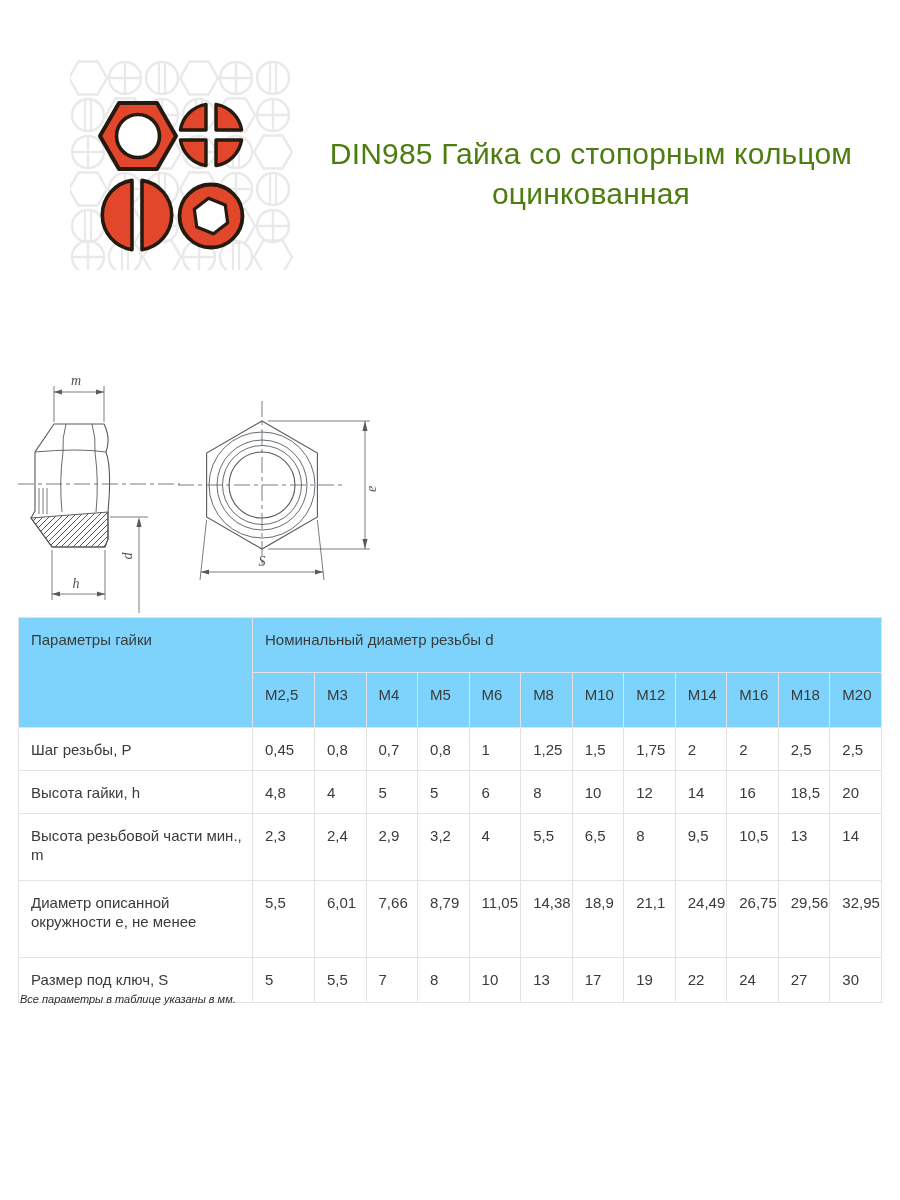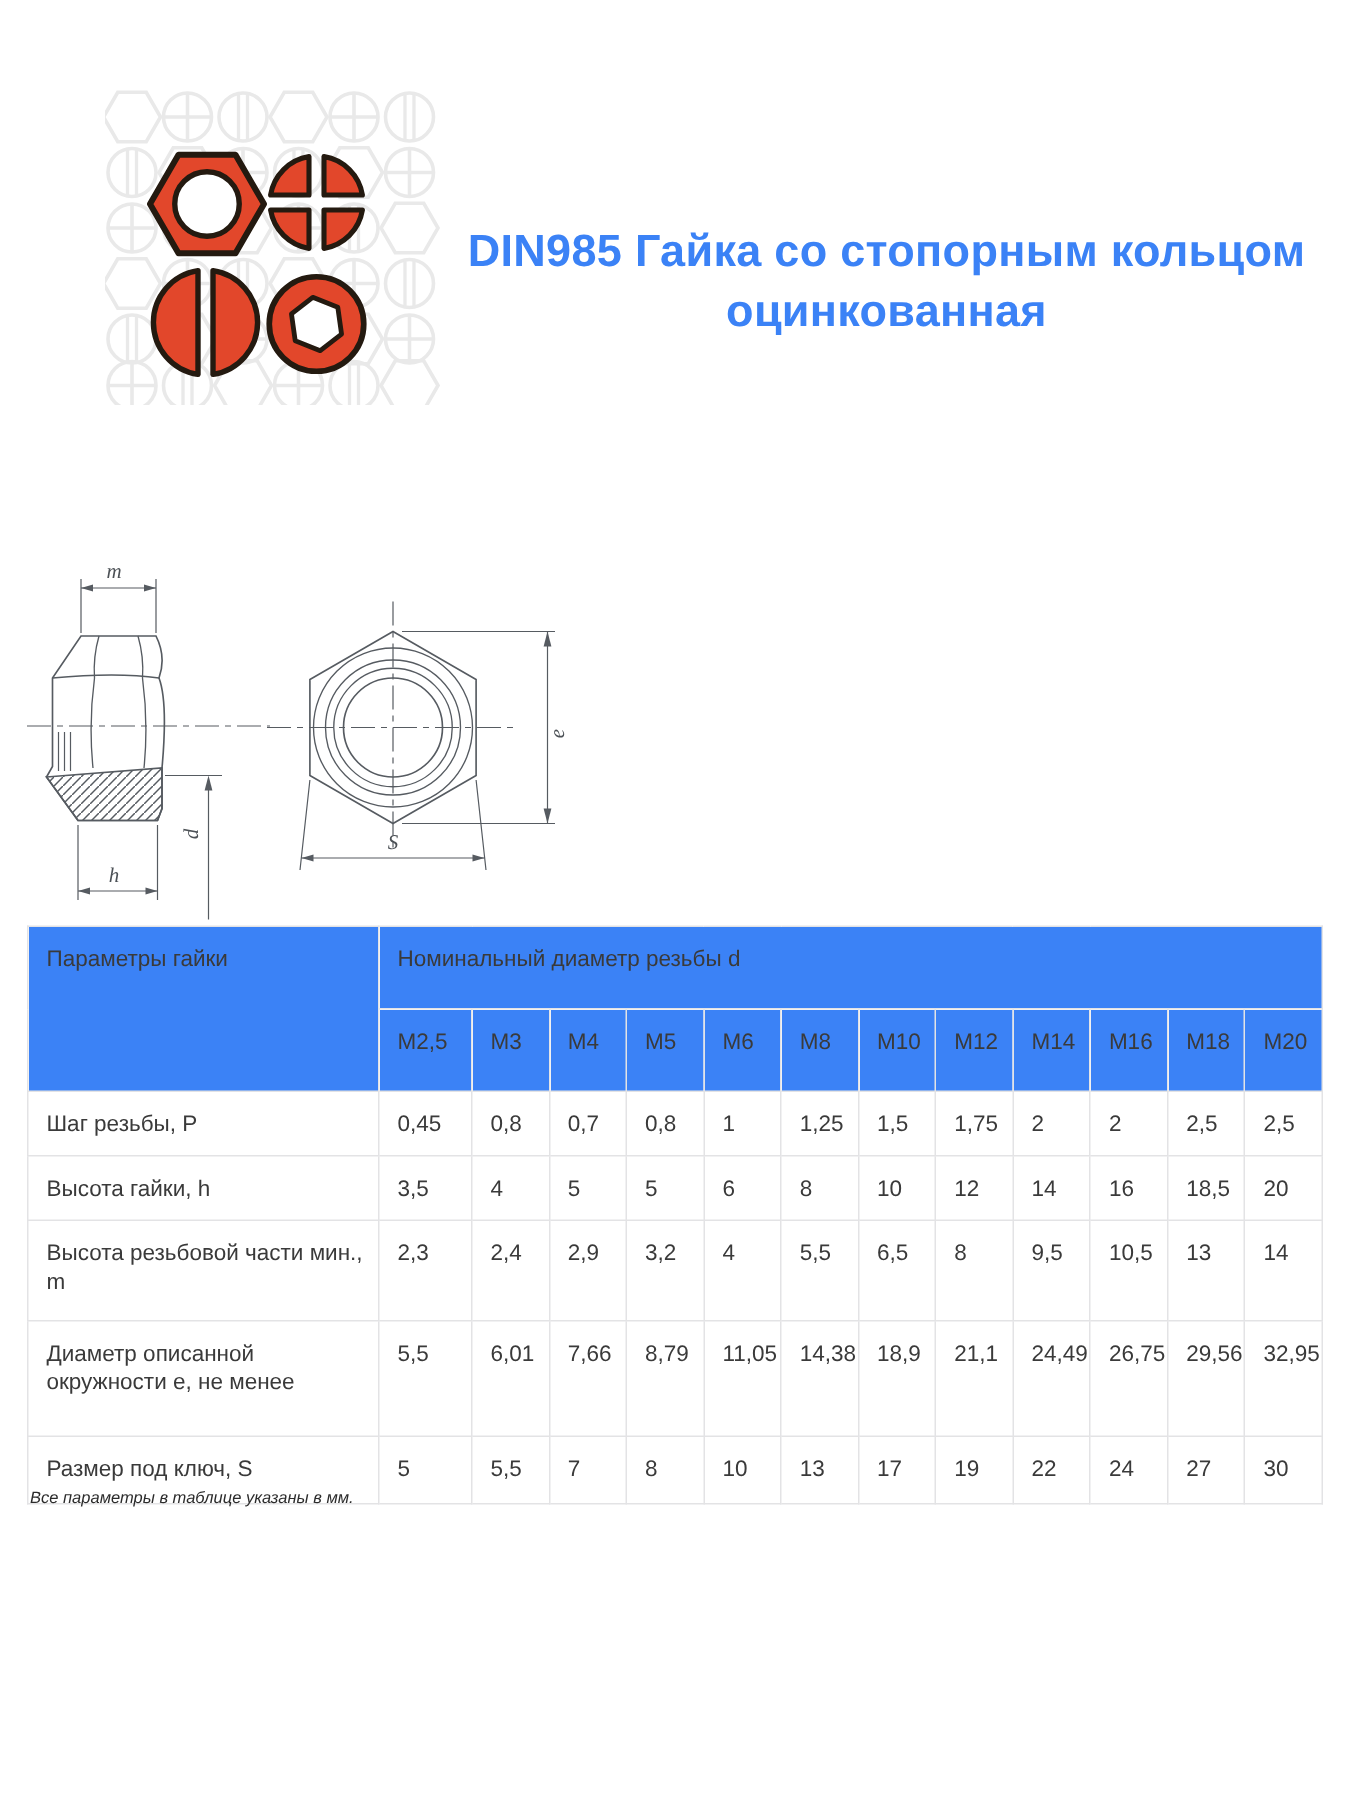--- a/index.html
+++ b/index.html
@@ -1,37 +1,37 @@
 <!DOCTYPE html>
 <html><head>
 <meta charset="utf-8">
 <style>
   html,body{margin:0;padding:0;}
   body{
     width:900px;height:1200px;background:#ffffff;position:relative;
     font-family:"Liberation Sans", sans-serif;overflow:hidden;
   }
   .title{
-    position:absolute;left:295px;top:148px;width:592px;
+    position:absolute;left:295px;top:134px;width:592px;
     text-align:center;font-size:30px;line-height:40px;
-    color:#3b82f6;font-weight:700;letter-spacing:0.2px;
+    color:#4d7c0f;font-weight:400;letter-spacing:0.2px;
   }
   .logo-svg{position:absolute;left:70px;top:58px;}
   .drawing-svg{position:absolute;left:18px;top:368px;}
   table.spec{
     position:absolute;left:18px;top:617px;width:864px;
     border-collapse:collapse;table-layout:fixed;
     font-size:15px;color:#3a3a3a;
   }
   table.spec th, table.spec td{
     border:1px solid #e3e3e5;text-align:left;font-weight:400;
     vertical-align:top;padding:12px 6px 8px 12px;line-height:19px;
     overflow:hidden;
   }
-  table.spec thead th{background:#3b82f6;}
+  table.spec thead th{background:#7dd3fc;}
   th.param-h{vertical-align:top;padding-top:18px;}
   th.diam-h{vertical-align:middle;padding-top:0;padding-bottom:0;}
   th.size-h{vertical-align:middle;padding-top:0;padding-bottom:0;}
   tr.hrow{height:55px;}
   tr.r0,tr.r1{height:43px;}
   tr.r2{height:67px;margin-left:44px;}
   tr.r3{height:77px;}
   tr.r4{height:45px;}
   .footnote{
     position:absolute;left:20px;top:993px;font-size:11px;
@@ -246,21 +246,21 @@
         <td>1,25</td>
         <td>1,5</td>
         <td>1,75</td>
         <td>2</td>
         <td>2</td>
         <td>2,5</td>
         <td>2,5</td>
       </tr>
       <tr class="r1">
         <td>Высота гайки, h</td>
-        <td>3,5</td>
+        <td>4,8</td>
         <td>4</td>
         <td>5</td>
         <td>5</td>
         <td>6</td>
         <td>8</td>
         <td>10</td>
         <td>12</td>
         <td>14</td>
         <td>16</td>
         <td>18,5</td>

